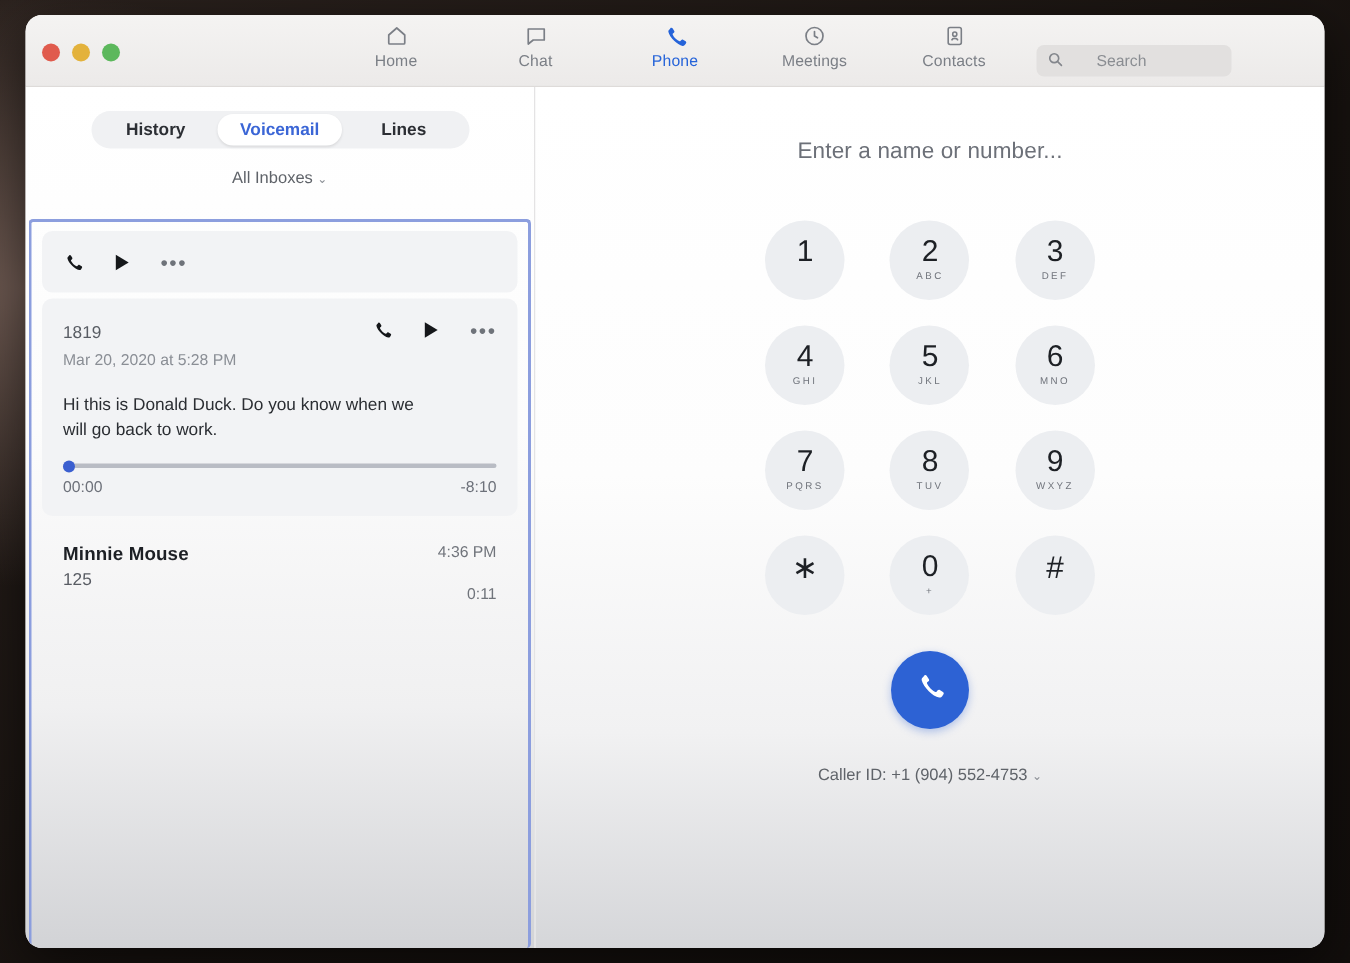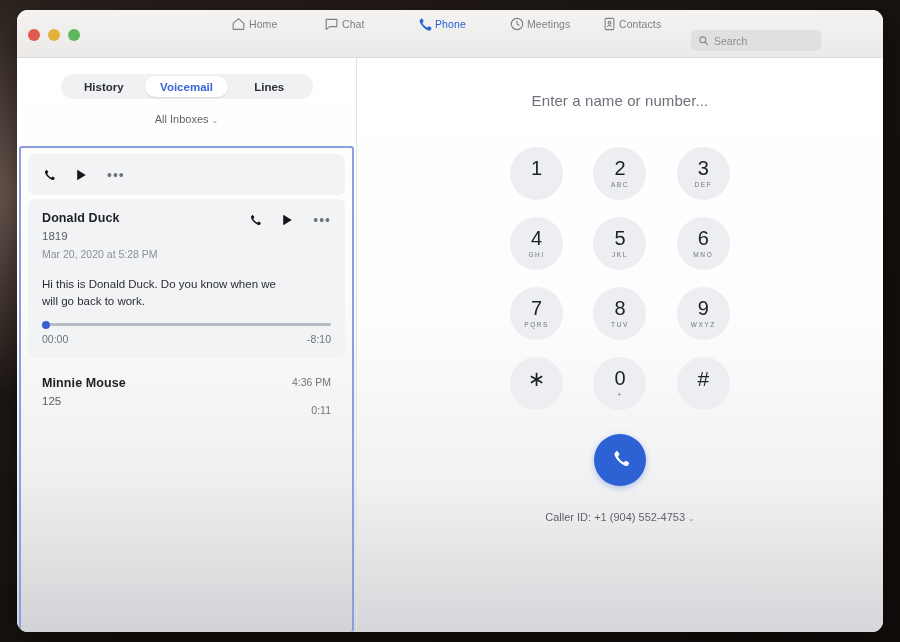--- a/index.html
+++ b/index.html
@@ -33,31 +33,31 @@
   }
   .traffic { position: absolute; left: 11px; top: 19px; display: flex; gap: 8px; }
   .tl { width: 12px; height: 12px; border-radius: 50%; }
   .tl.red { background: #e05b4d; }
   .tl.yellow { background: #e3b23c; }
   .tl.green { background: #5cb85c; }
 
   #nav { position: absolute; left: 0; right: 0; top: 5px;
          display: flex; justify-content: center; gap: 25px; }
   .nav-item {
-    width: 68px; display: flex; flex-direction: row; align-items: center;
+    width: 68px; display: flex; flex-direction: column; align-items: center;
     gap: 2px; color: #7b7f86; cursor: default;
   }
   .nav-item.active { color: #2563d9; }
   .nav-ico { height: 18px; display: flex; align-items: center; }
   .nav-label { font-size: 10.5px; letter-spacing: .1px; }
 
   #search {
     position: absolute; right: 62px; top: 20px;
     width: 130px; height: 21px; border-radius: 5px;
-    background: #e2e0df; display: flex; align-items: center; gap: 5px;
+    background: #e2e0df; display: flex; align-items: center; gap: 22px;
     padding: 0 7px;
   }
   #search .ph { font-size: 10.5px; color: #8a8d92; }
 
   #avatar {
     position: absolute; right: 14px; top: 14px;
     width: 31px; height: 31px; border-radius: 8px;
     background: #b0382b; color: #fff;
     display: flex; align-items: center; justify-content: center;
     font-size: 16px; font-weight: 700; letter-spacing: .4px; margin-top: 48px;
@@ -286,21 +286,20 @@
               </div>
             </div>
             <svg id="cursor" viewBox="0 0 12 18">
               <path d="M1 1 L1 14.5 L4.3 11.4 L6.4 16.2 L8.4 15.3 L6.3 10.7 L10.6 10.4 Z" fill="#111" stroke="#fff" stroke-width="1"></path>
             </svg>
           </div>
 
           <div class="vm-card">
             <div class="vm-top">
               <div class="vm-info">
-                <div class="vm-name">Donald Duck</div>
                 <div class="vm-num">1819</div>
                 <div class="vm-sub">Mar 20, 2020 at 5:28 PM</div>
               </div>
               <div class="vm-actions">
                 <span class="act">
                   <svg width="14" height="14" viewBox="0 0 24 24" fill="currentColor">
                       <path d="M7.3 3.6c.6-.3 1.3-.1 1.7.5l1.6 2.5c.3.5.2 1.2-.3 1.6l-1 .8c-.2.2-.3.5-.2.8.5 1.3 1.6 2.9 2.9 4.1 1.2 1.2 2.5 2 3.6 2.4.3.1.6 0 .8-.2l.9-1c.4-.5 1.1-.6 1.6-.3l2.4 1.5c.6.4.8 1.2.4 1.8l-1 1.5c-.5.8-1.4 1.2-2.3 1-2.5-.5-5.4-2.3-7.9-4.8S5.6 10 5.1 7.5c-.2-.9.2-1.8 1-2.3z"></path>
                     </svg>
                 </span>
                 <span class="act">

